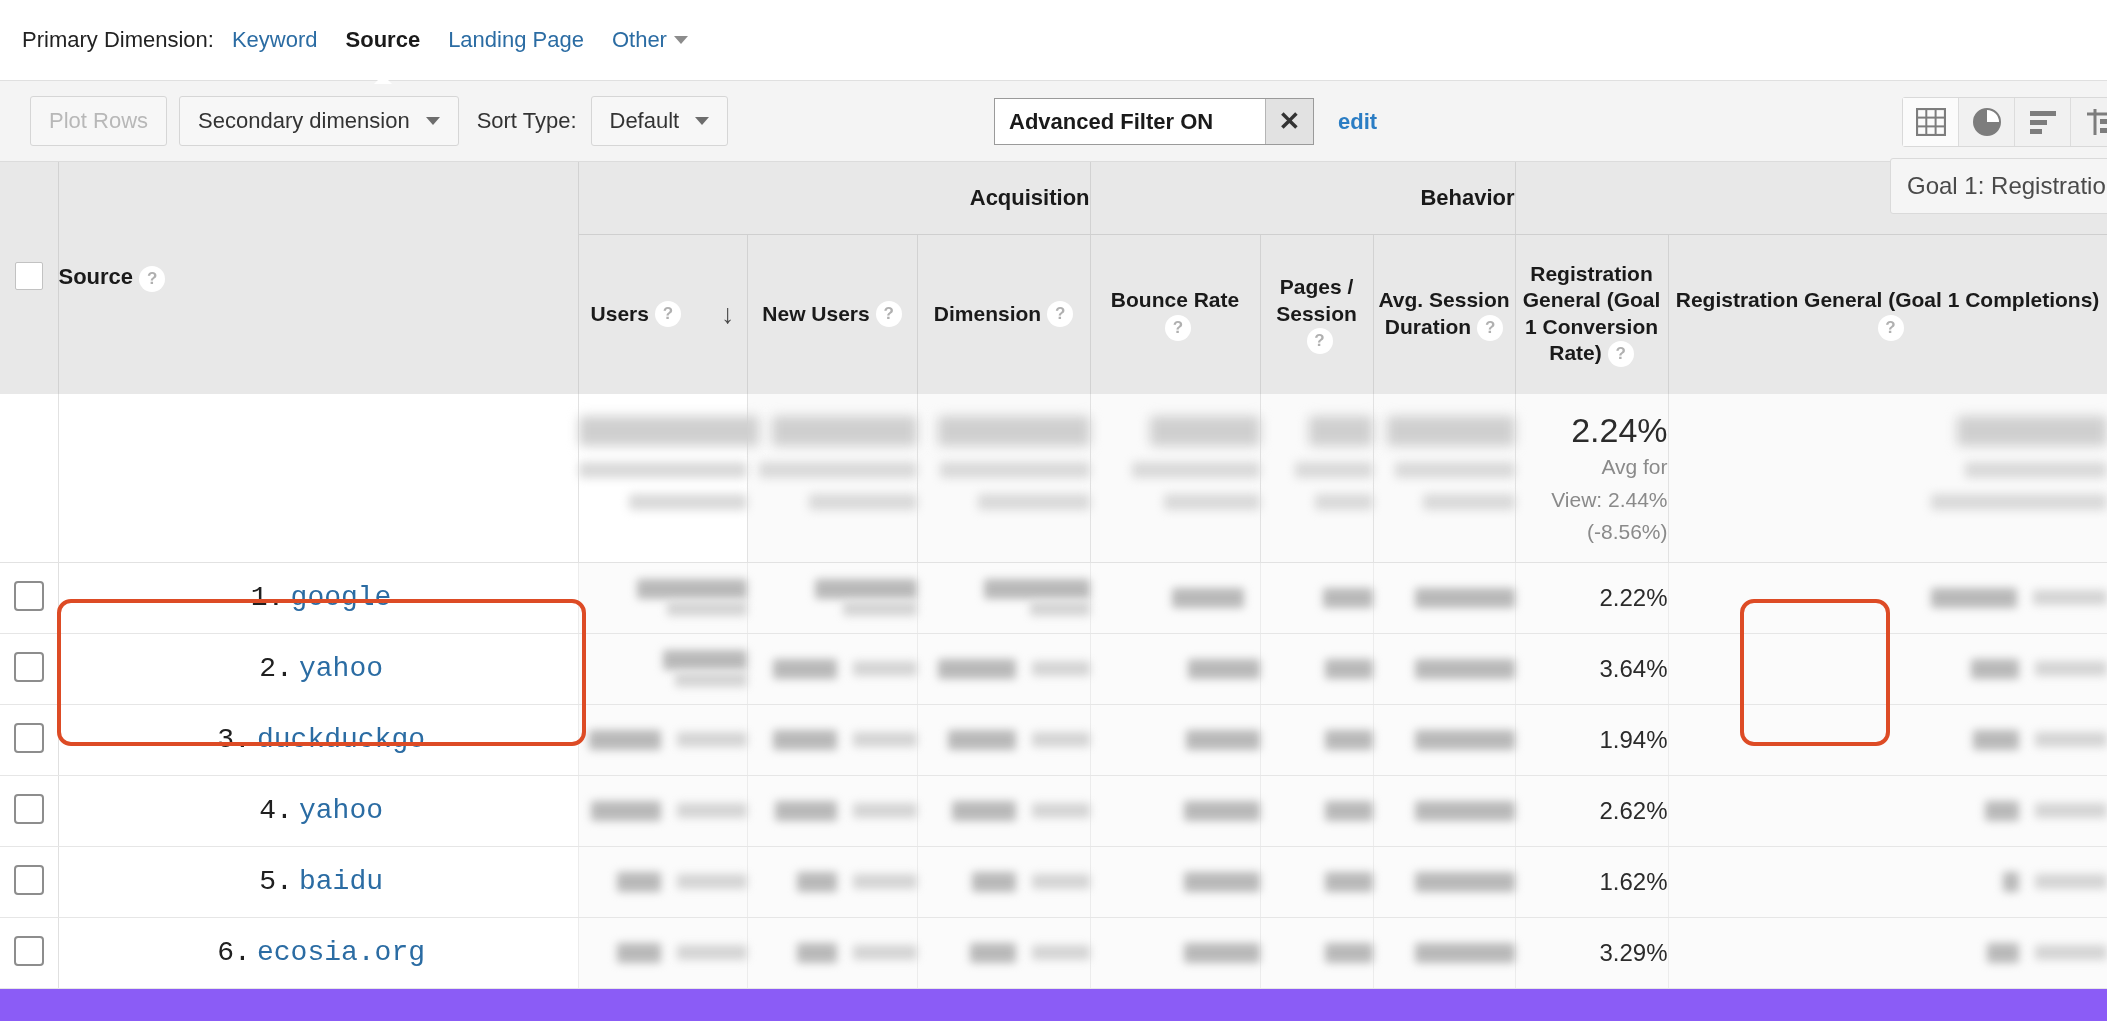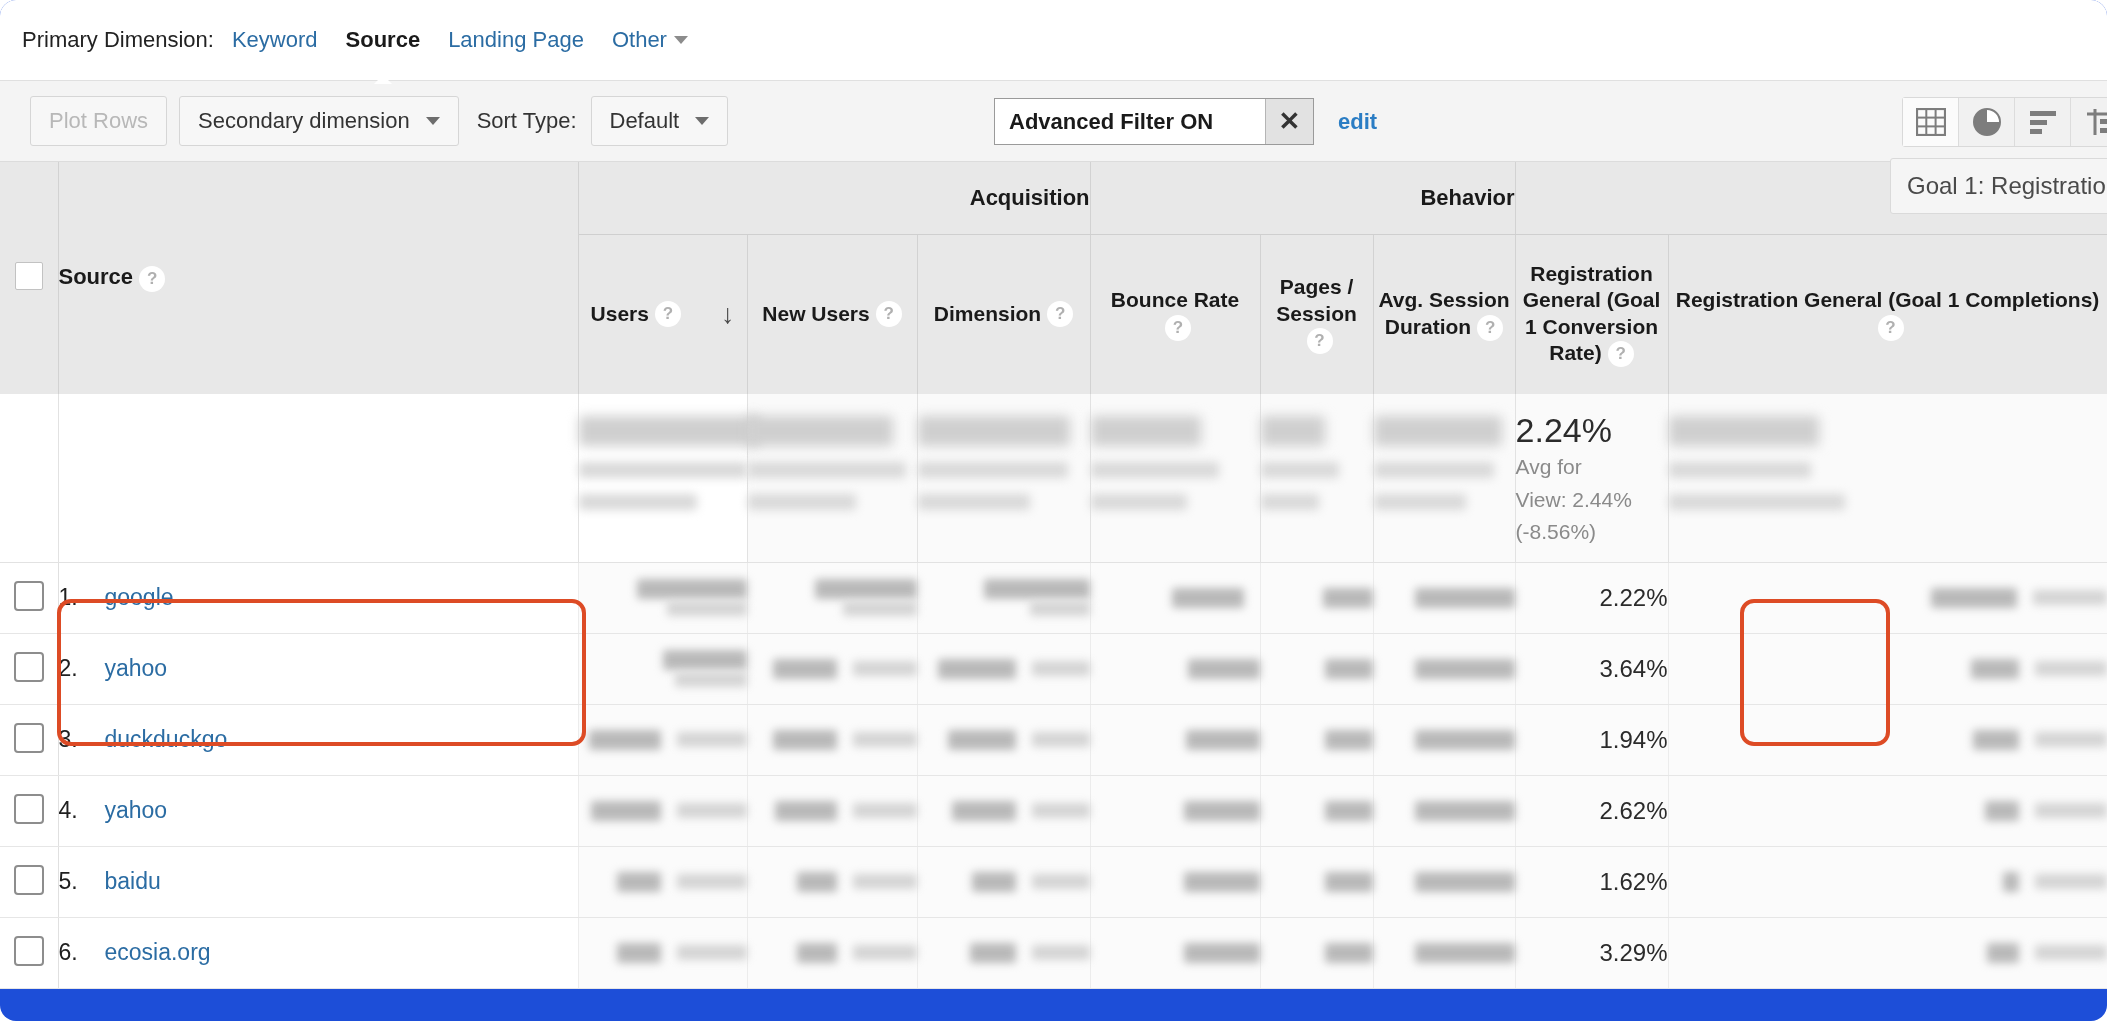--- a/index.html
+++ b/index.html
@@ -6,22 +6,21 @@
     margin: 0; padding: 0;
     background: #ffffff;
     font-family: "Liberation Sans", sans-serif;
     -webkit-font-smoothing: antialiased;
   }
   #page {
     position: relative;
     width: 2107px;
     height: 1021px;
     overflow: hidden;
-    background: #1d4ed8;
-    border-radius: 16px;
+    background: #8b5cf6;
   }
 
   
   .primary-bar {
     height: 80px;
     display: flex;
     align-items: center;
     padding-left: 22px;
     background: #ffffff;
     position: relative;
@@ -263,20 +262,21 @@
     cursor: pointer;
     z-index: 4;
   }
 
   
   .sum-cell {
     height: 168px;
     background: #fafafa;
     border-right: 1px solid #e2e2e2;
     border-bottom: 1px solid #e2e2e2;
+    text-align: right;
     padding-right: 14px;
     vertical-align: top;
   }
   .sum-cell.first { background: #ffffff; }
   .sum-big { font-size: 34px; color: #2b2b2b; padding-top: 18px; line-height: 1.1; }
   .sum-sub { font-size: 21px; color: #8a8a8a; line-height: 1.35; padding-top: 4px; }
   .blur-big {
     display: inline-block;
     height: 30px; border-radius: 3px;
     background: #cfcfcf;
@@ -301,21 +301,21 @@
   .cell-chk { width: 58px; text-align: center; border-right: 1px solid #e0e0e0; background:#ffffff; }
   .chk-box {
     width: 26px; height: 26px;
     border: 2px solid #8d8d8d;
     border-radius: 4px;
     background: #ffffff;
     display: inline-block;
     cursor: pointer;
   }
   .chk-box.header { border-color: #c2c2c2; border-width: 1px; border-radius: 2px; }
-  .cell-src { text-align: left; padding-left: 30px; font-size: 23px; background:#ffffff; }
+  .cell-src { text-align: center; padding-left: 30px; font-size: 28px; background:#ffffff;font-family:Liberation Mono, monospace; }
   .idx { color: #202020; display: inline-block; width: 46px; }
   .src-link { color: #2b6ca3; cursor: pointer; text-decoration: none; }
   .cell-num {
     text-align: right;
     padding-right: 14px;
     font-size: 24px;
     color: #2b2b2b;
     background: #fbfbfb;
   }
   .cell-blurred { background: #fbfbfb; text-align: right; padding-right: 14px; }

